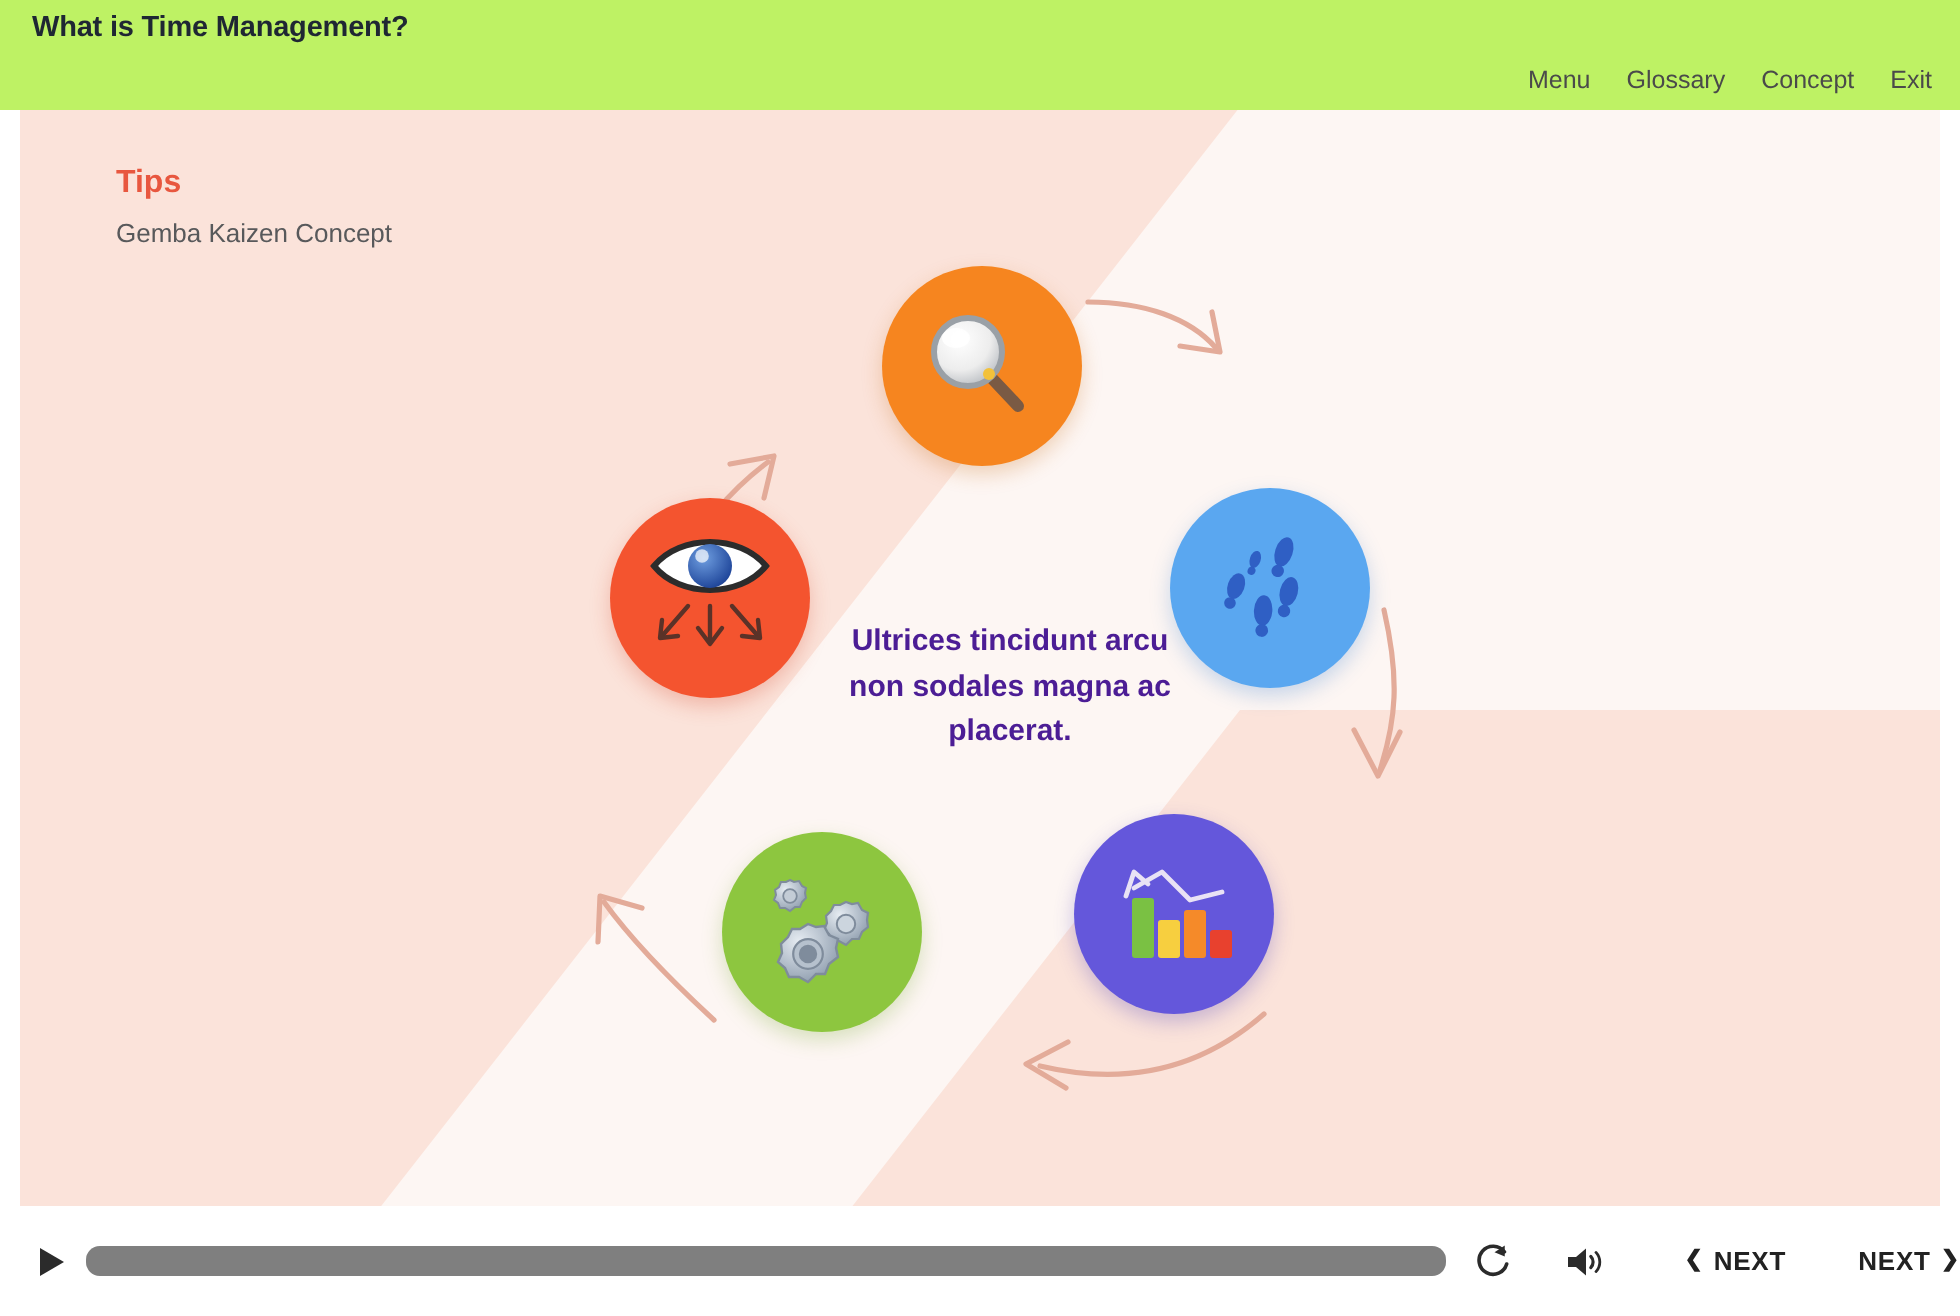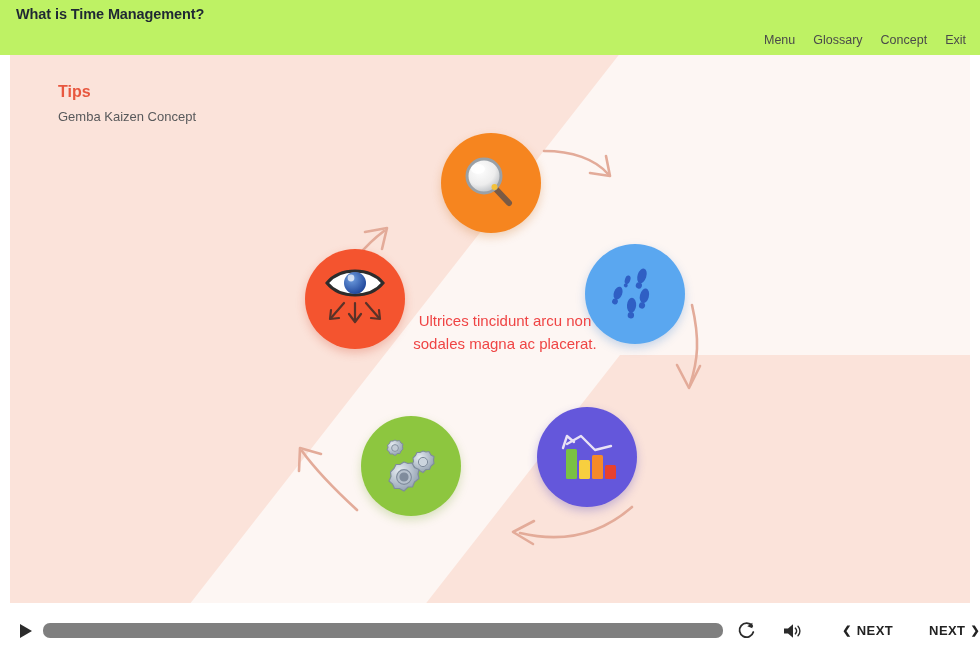--- a/index.html
+++ b/index.html
@@ -107,22 +107,23 @@
 
   
   .center-text {
     position: absolute;
     left: 400px;
     top: 255px;
     width: 190px;
     text-align: center;
     font-size: 15px;
     line-height: 1.5;
-    color: #ef4444;
+    color: #4c1d95;
     z-index: 6;
+    font-weight: bold;
   }
 
   
   .node {
     position: absolute;
     border-radius: 50%;
     z-index: 5;
     display: flex;
     align-items: center;
     justify-content: center;

